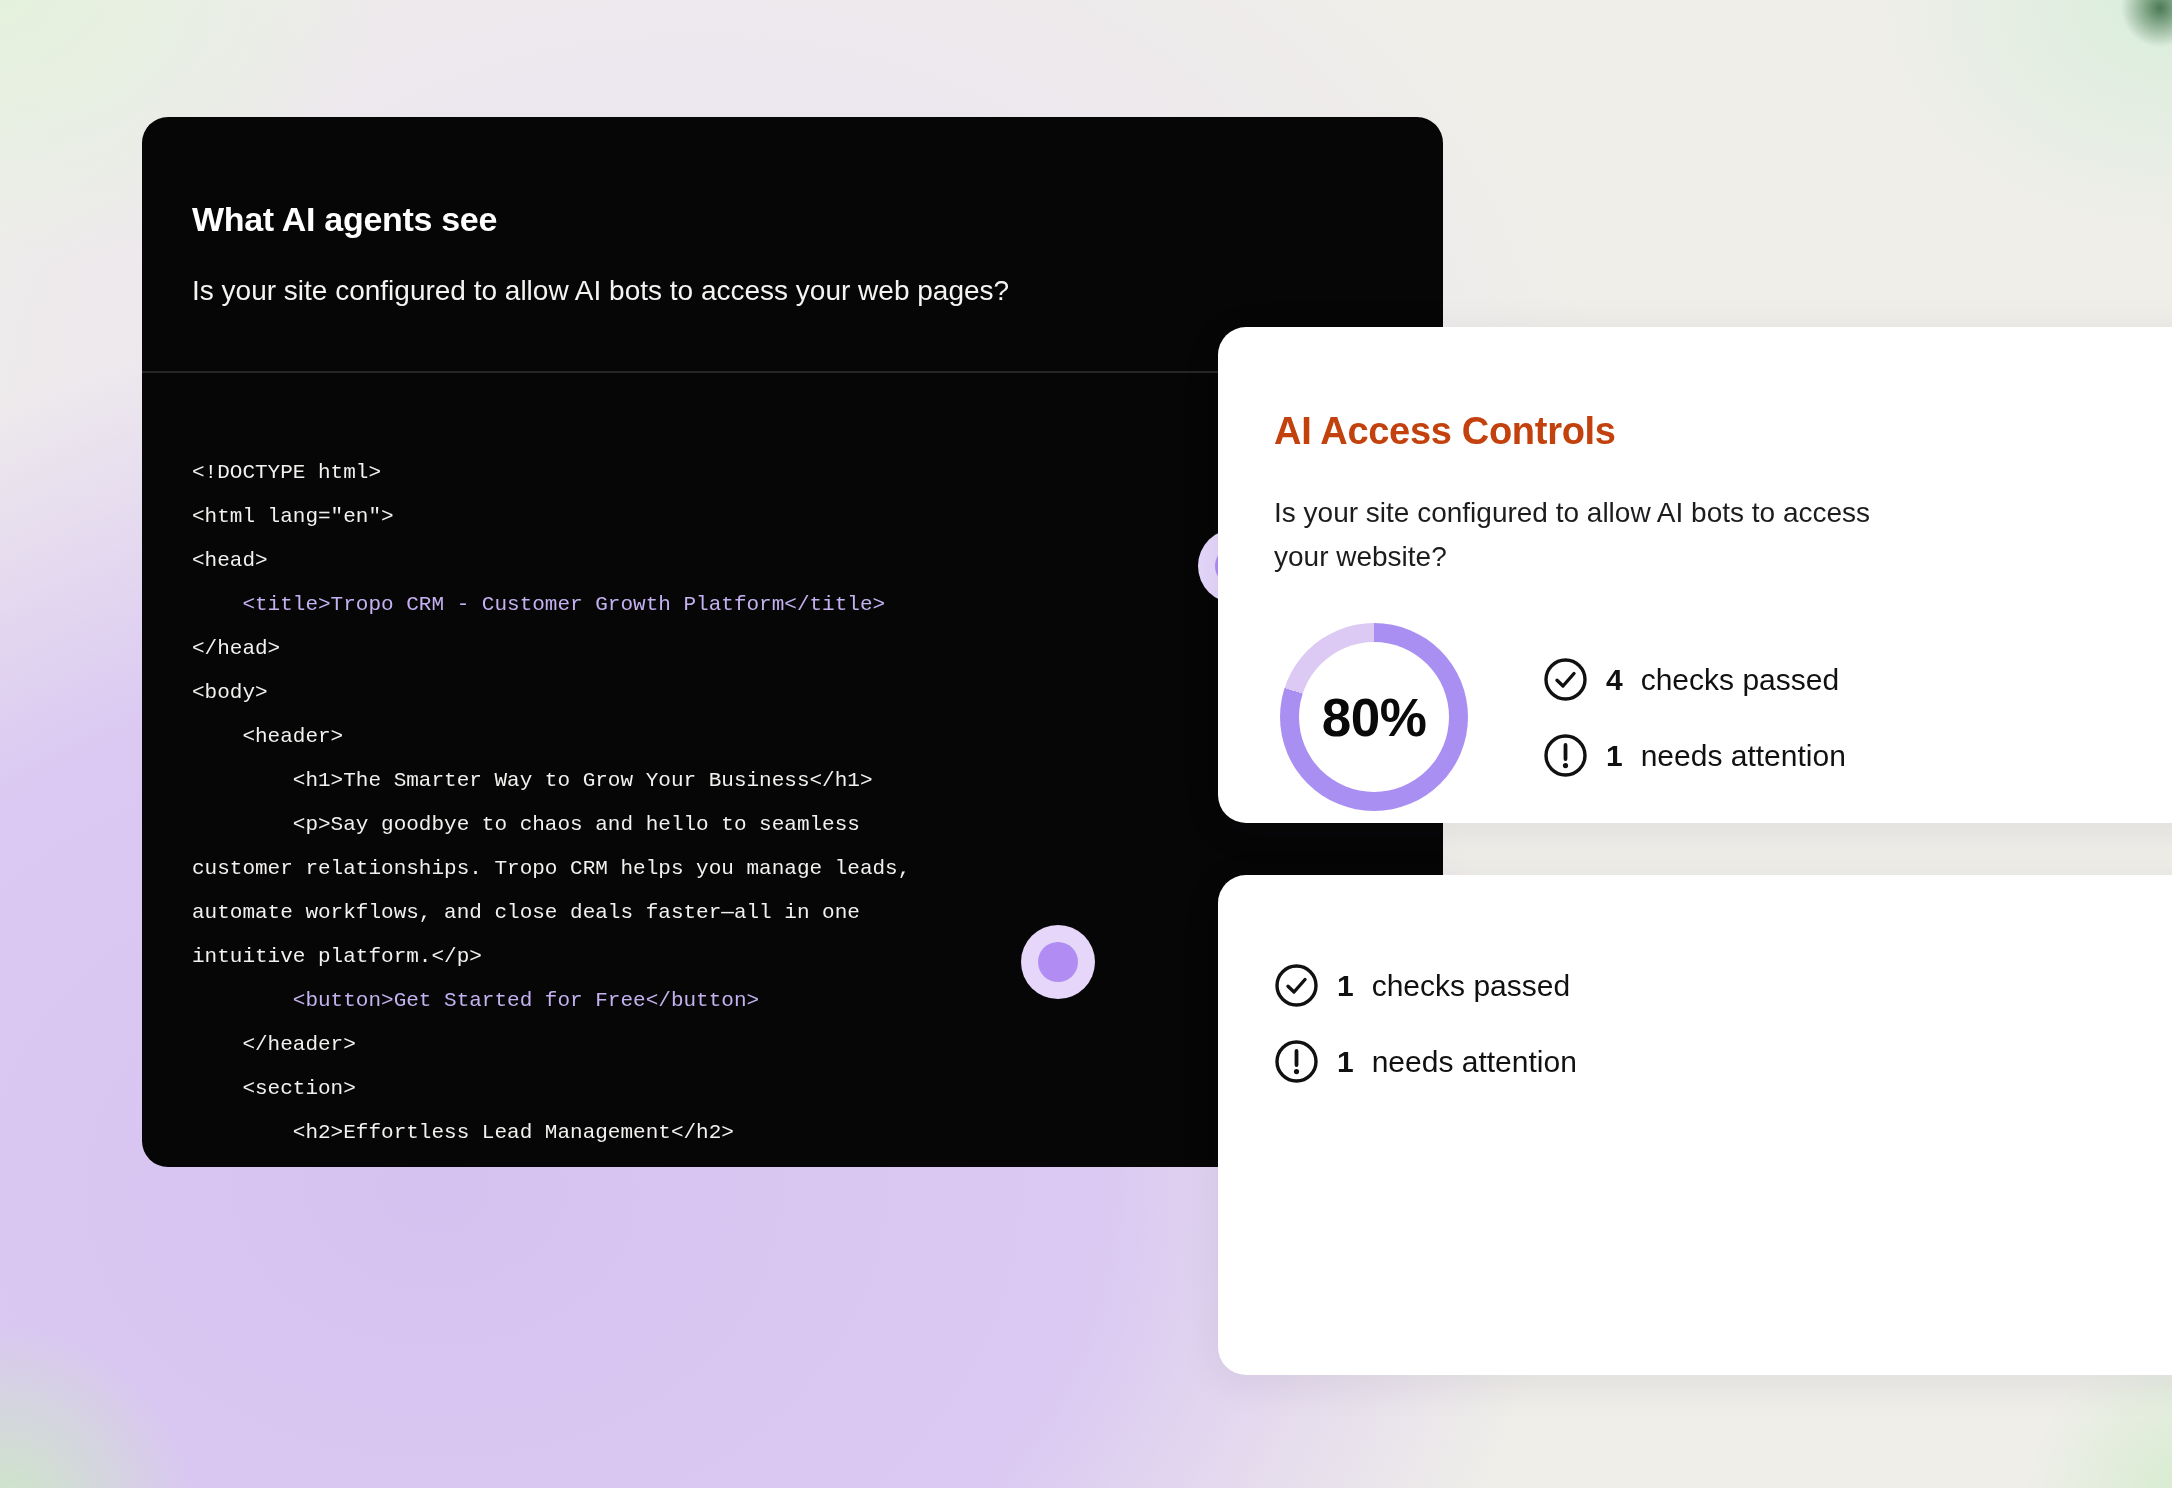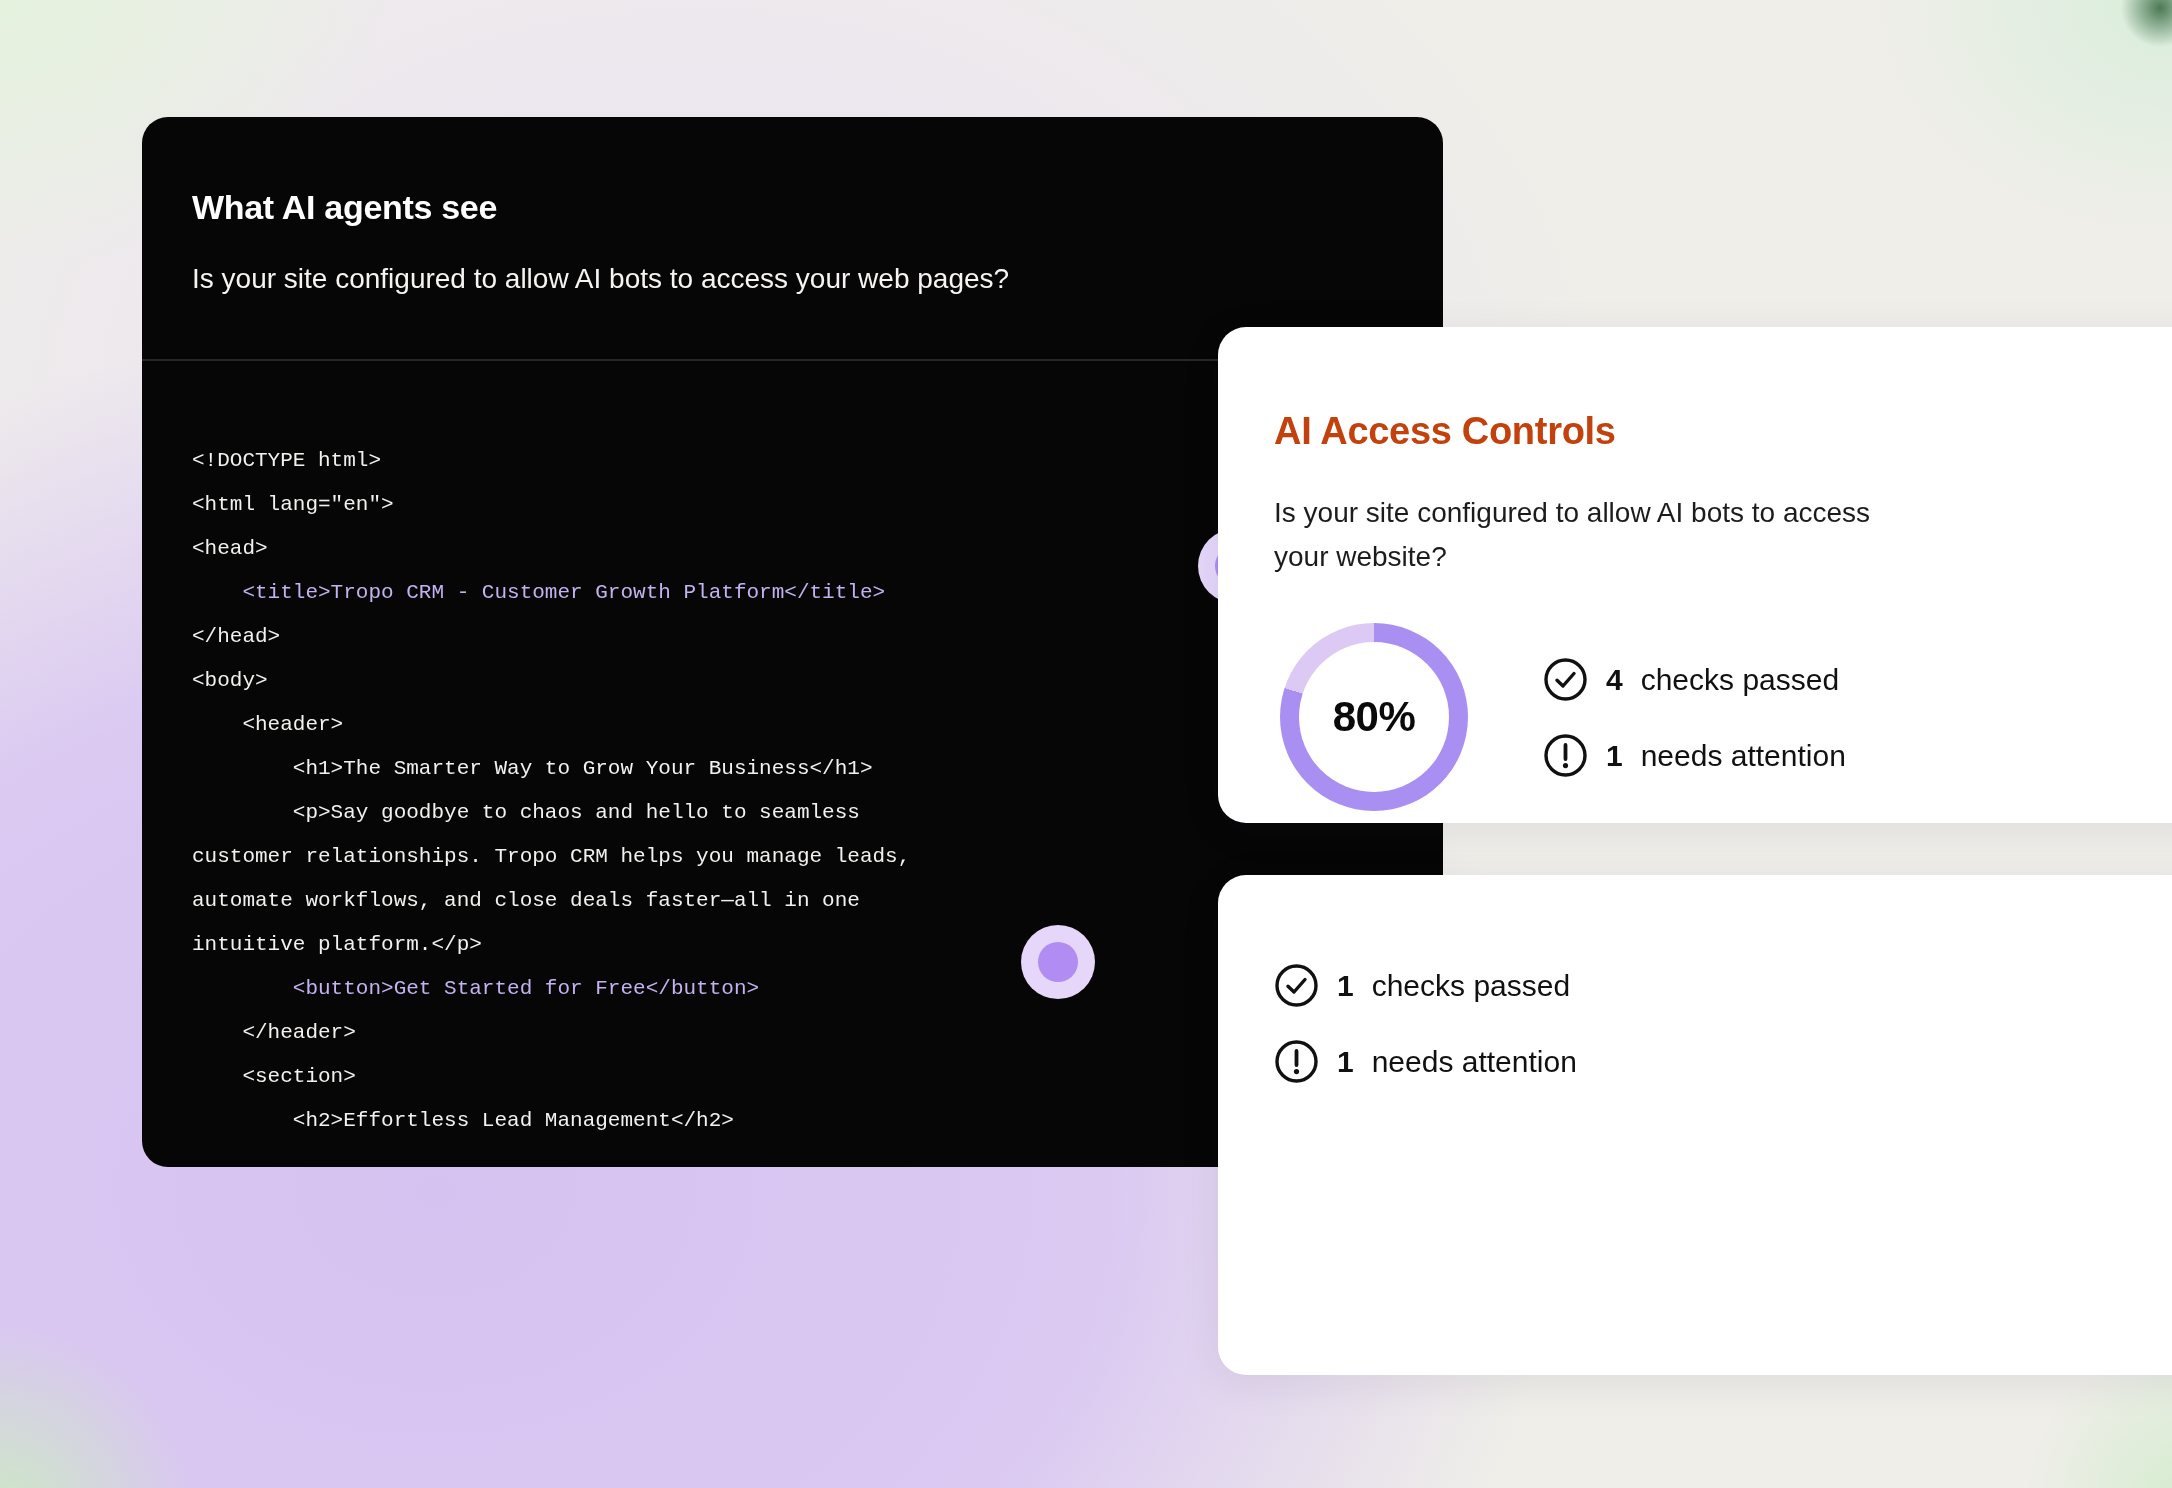--- a/index.html
+++ b/index.html
@@ -14,21 +14,21 @@
       radial-gradient(circle 210px at 101% 101%, #d4ecce 0%, rgba(212,236,206,0) 80%),
       radial-gradient(ellipse 1500px 1150px at 20% 80%, #d6c2f0 0%, #dbc9f2 45%, rgba(219,201,242,0) 75%),
       radial-gradient(ellipse 1300px 950px at 32% 28%, #eae0f4 0%, rgba(234,224,244,0) 70%),
       #efeee9;
   }
 
   
   .code-panel {
     position:absolute; left:142px; top:117px; width:1301px; height:1050px;
     background:#060606; border-radius:26px; z-index:1; box-sizing:border-box;
-    padding:40px 50px 0 50px;
+    padding:52px 50px 0 50px;
   }
   .panel-title { font-size:34px; line-height:44px; font-weight:700; color:#ffffff; letter-spacing:-0.3px; }
   .panel-sub   { font-size:28px; line-height:44px; font-weight:400; color:#f5f4f2; margin-top:14px; }
   .panel-divider { border:none; border-top:2px solid #272727; margin:58px -50px 0 -50px; }
   .code-block {
     margin-top:78px;
     font-family:"Liberation Mono","DejaVu Sans Mono",monospace;
     font-size:21px; line-height:44px; color:#f2f1ef; white-space:pre;
   }
   .code-line.accent { color:#c4b1f0; }
@@ -57,21 +57,21 @@
   }
   .score-row { display:flex; align-items:center; margin-top:44px; gap:75px; }
   .ring {
     width:188px; height:188px; border-radius:50%; flex:0 0 auto; margin-left:6px;
     display:flex; align-items:center; justify-content:center;
   }
   .ring-inner {
     width:150px; height:150px; border-radius:50%; background:#ffffff;
     display:flex; align-items:center; justify-content:center;
   }
-  .ring-label { font-size:42px; font-weight:700; color:#0a0a0a; letter-spacing:-0.5px; }
+  .ring-label { font-size:53px; font-weight:700; color:#0a0a0a; letter-spacing:-0.5px; }
   .stats { display:flex; flex-direction:column; gap:31px; }
   .stat-row { display:flex; align-items:center; gap:18px; font-size:30px; line-height:45px; color:#111; }
   .stat-icon { width:45px; height:45px; flex:0 0 auto; }
   .stat-value { font-weight:700; }
   .stat-label { font-weight:400; }
 </style>
 </head>
 <body>
 
 <section class="code-panel">

